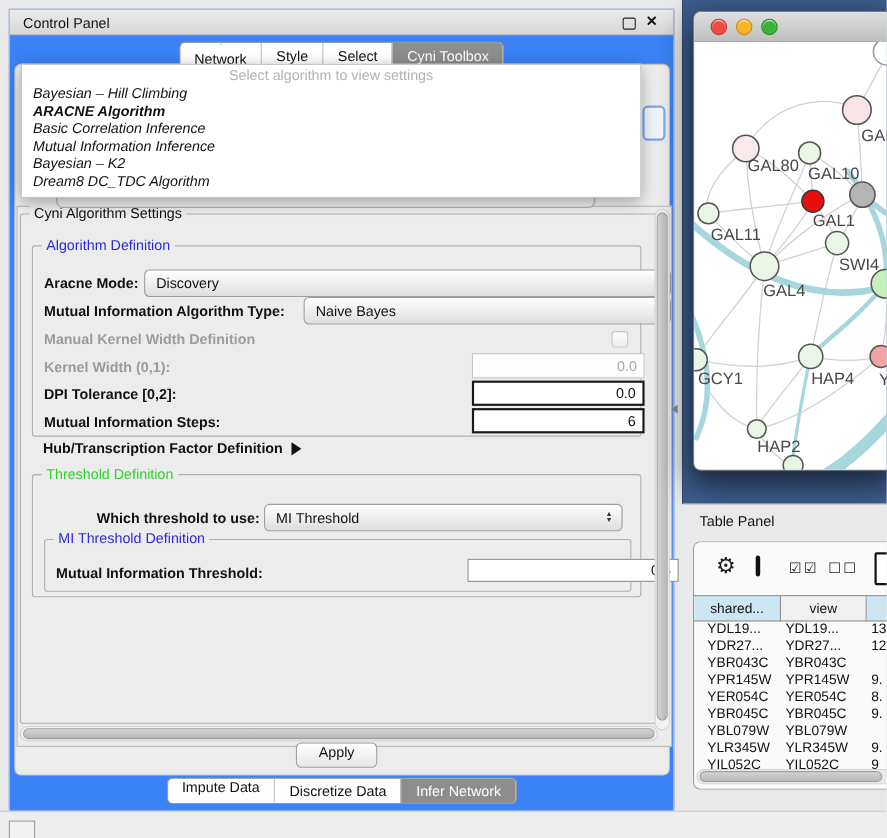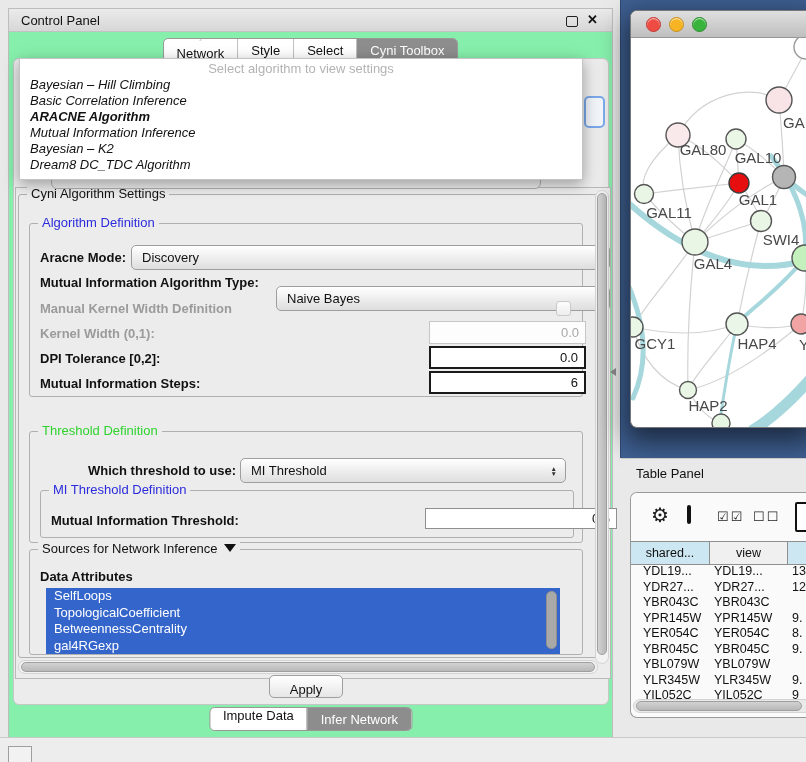--- a/index.html
+++ b/index.html
@@ -1,21 +1,21 @@
 <!DOCTYPE html>
 <html><head>
 <meta charset="utf-8">
 <style>
   html,body{margin:0;padding:0;}
   body{width:806px;height:762px;position:relative;overflow:hidden;
        background:#e9e9e9;font-family:"Liberation Sans",sans-serif;font-size:13px;color:#111;}
   .abs{position:absolute;}
 
   
-  .cpanel{left:8px;top:8px;width:603px;height:729px;background:#86efac;border:1px solid #bdbdbd;}
+  .cpanel{left:8px;top:8px;width:603px;height:729px;background:#3b82f6;border:1px solid #bdbdbd;}
   .cpanel-title{left:0;top:0;right:0;height:22px;background:linear-gradient(#ebebeb,#d7d7d7);
       border-bottom:1px solid #c2c2c2;display:flex;align-items:center;padding-left:12px;}
   .float-ic{width:10px;height:9px;border:1.5px solid #222;border-radius:2px;}
   .close-ic{font-weight:bold;font-size:13px;color:#111;line-height:10px;}
   .inner-panel{left:4px;top:49px;width:594px;height:645px;border:1px solid #c6c6c6;border-radius:6px;background:#ececec;}
 
   
   .seg{display:flex;border:1px solid #989898;border-radius:5px;overflow:hidden;background:#fff;height:22px;align-items:stretch;}
   .seg .tab{display:flex;align-items:center;gap:5px;padding:0 13px;border-left:1px solid #c2c2c2;white-space:nowrap;}
   .seg .tab:first-child{border-left:none;flex-direction:column;}
@@ -56,21 +56,21 @@
   .attr-list{background:#3465cb;color:#fff;overflow:hidden;}
   .attr-item{height:16.5px;line-height:16.5px;padding-left:8px;white-space:nowrap;}
   .list-thumb{position:absolute;right:3px;top:3px;width:9px;height:56px;background:#a9a9a9;border-radius:5px;border:1px solid #8f8f8f;}
 
   .vsb{width:12px;background:#f2f2f2;border:1px solid #d4d4d4;border-radius:7px;}
   .vsb .thumb{position:absolute;left:1px;right:1px;top:2px;bottom:8px;background:linear-gradient(90deg,#d2d2d2,#b8b8b8);border:1px solid #9f9f9f;border-radius:6px;}
   .hsb{height:12px;background:#f2f2f2;border:1px solid #d4d4d4;border-radius:7px;}
   .hsb .thumb{position:absolute;top:1px;bottom:1px;left:2px;right:2px;background:linear-gradient(#d2d2d2,#b8b8b8);border:1px solid #9f9f9f;border-radius:6px;}
 
   .btn{background:linear-gradient(#ffffff,#e6e6e6);border:1px solid #9f9f9f;border-radius:5px;
-      display:flex;align-items:flex-end;justify-content:center;}
+      display:flex;align-items:flex-start;justify-content:center;}
 
   
   .desktop{left:620px;top:0;width:186px;height:458px;background:#3e5f91;border-left:1px solid #2e4a73;}
   .net-window{left:630px;top:10px;width:178px;height:416px;background:#fff;border-radius:7px 0 0 7px;
       box-shadow:0 10px 26px 4px rgba(0,0,0,.55);overflow:hidden;border:1px solid #777;border-right:none;}
   .titlebar{height:26px;background:linear-gradient(#dfdfdf,#bfbfbf);border-bottom:1px solid #989898;
       display:flex;align-items:center;gap:8px;padding-left:15px;}
   .light{width:13px;height:13px;border-radius:50%;box-shadow:inset 0 1px 1px rgba(255,255,255,.75);}
   .lt-red{background:#ee4b43;border:1px solid #c03a33;}
   .lt-yellow{background:#f6b422;border:1px solid #c78f1c;}
@@ -129,22 +129,22 @@
         <span>Cyni Toolbox</span>
       </div>
   </div>
 
   <div class="abs frag-combo"></div>
   <div class="abs frag-focus"></div>
 
   <div class="abs dd-overlay">
     <div class="dd-head">Select algorithm to view settings</div>
     <div class="dd-item">Bayesian – Hill Climbing</div>
+    <div class="dd-item sel">ARACNE Algorithm</div>
     <div class="dd-item">Basic Correlation Inference</div>
-    <div class="dd-item sel">ARACNE Algorithm</div>
     <div class="dd-item">Mutual Information Inference</div>
     <div class="dd-item">Bayesian – K2</div>
     <div class="dd-item">Dream8 DC_TDC Algorithm</div>
   </div>
 
   <div class="abs" style="left:6px;top:178px;width:594px;height:490px;border:1px solid #b9b9b9;background:#ececec;">
 
     <div class="abs grp" style="left:2px;top:6px;width:582px;height:462px;">
       <span class="legend">Cyni Algorithm Settings</span>
 
@@ -154,21 +154,21 @@
         <span class="abs blab" style="left:10px;top:26px;">Aracne Mode:</span>
         <div class="abs combo" style="left:101px;top:21px;width:443px;height:23px;">
           <span>Discovery</span>
           <span class="arrows">
               <span>▲</span>
               <span>▼</span>
             </span>
         </div>
 
         <span class="abs blab" style="left:10px;top:51px;">Mutual Information Algorithm Type:</span>
-        <div class="abs combo" style="left:246px;top:46px;width:298px;height:23px;margin-top:16px;">
+        <div class="abs combo" style="left:246px;top:46px;width:298px;height:23px;">
           <span>Naive Bayes</span>
           <span class="arrows">
               <span>▲</span>
               <span>▼</span>
             </span>
         </div>
 
         <span class="abs glab" style="left:10px;top:77px;">Manual Kernel Width Definition</span>
         <span class="abs chk" style="left:526px;top:77px;"></span>
 
@@ -181,20 +181,21 @@
         <div class="abs tinput" style="left:399px;top:122px;width:141px;height:19px;">
           <span>0.0</span>
         </div>
 
         <span class="abs blab" style="left:10px;top:152px;">Mutual Information Steps:</span>
         <div class="abs tinput" style="left:399px;top:147px;width:141px;height:19px;">
           <span>6</span>
         </div>
       </div>
 
+      <span class="abs blab" style="left:20px;top:205px;"><span>Hub/Transcription Factor Definition</span><span class="tri-right"></span></span>
 
       <div class="abs grp" style="left:10px;top:236px;width:552px;height:110px;">
         <span class="legend green">Threshold Definition</span>
 
         <span class="abs blab" style="left:58px;top:31px;">Which threshold to use:</span>
         <div class="abs combo" style="left:210px;top:26px;width:290px;height:23px;">
           <span>MI Threshold</span>
           <span class="arrows">
               <span>▲</span>
               <span>▼</span>
@@ -203,50 +204,40 @@
 
         <div class="abs grp" style="left:10px;top:58px;width:532px;height:46px;">
           <span class="legend blue">MI Threshold Definition</span>
           <span class="abs blab" style="left:10px;top:22px;">Mutual Information Threshold:</span>
           <div class="abs tinput" style="left:384px;top:17px;width:140px;height:19px;border-width:1px;border-color:#8f8f8f;padding-left:44px;">
             <span>0.5</span>
           </div>
         </div>
       </div>
 
-      <div class="abs grp" style="left:10px;top:354px;width:552px;height:104px;">
-        <span class="legend"><span>Sources for Network Inference</span><span class="tri-down"></span></span>
-
-        <span class="abs blab" style="left:10px;top:19px;">Data Attributes</span>
-
-        <div class="abs attr-list" style="left:16px;top:38px;width:514px;height:66px;">
-          <div class="attr-item">SelfLoops</div>
-          <div class="attr-item">TopologicalCoefficient</div>
-          <div class="attr-item">BetweennessCentrality</div>
-          <div class="attr-item">gal4RGexp</div>
-          <div class="list-thumb"></div>
-        </div>
-      </div>
     </div>
 
     <div class="abs vsb" style="right:1px;top:2px;height:472px;">
         <div class="thumb"></div>
       </div>
     <div class="abs hsb" style="left:2px;top:472px;width:578px;">
         <div class="thumb"></div>
       </div>
   </div>
 
   <div class="abs btn" style="left:260px;top:666px;width:72px;height:21px;">
     <span>Apply</span>
   </div>
 
   <div class="abs seg seg-center" style="top:698px;">
     <div class="tab">
         <span>Impute Data</span>
+      </div>
+    <div class="tab">
+        <span>Discretize Data</span>
       </div>
     <div class="tab sel">
         <span>Infer Network</span>
       </div>
   </div>
 </div>
 
 <div class="abs splitter"></div>
 
 <div class="abs desktop"></div>

